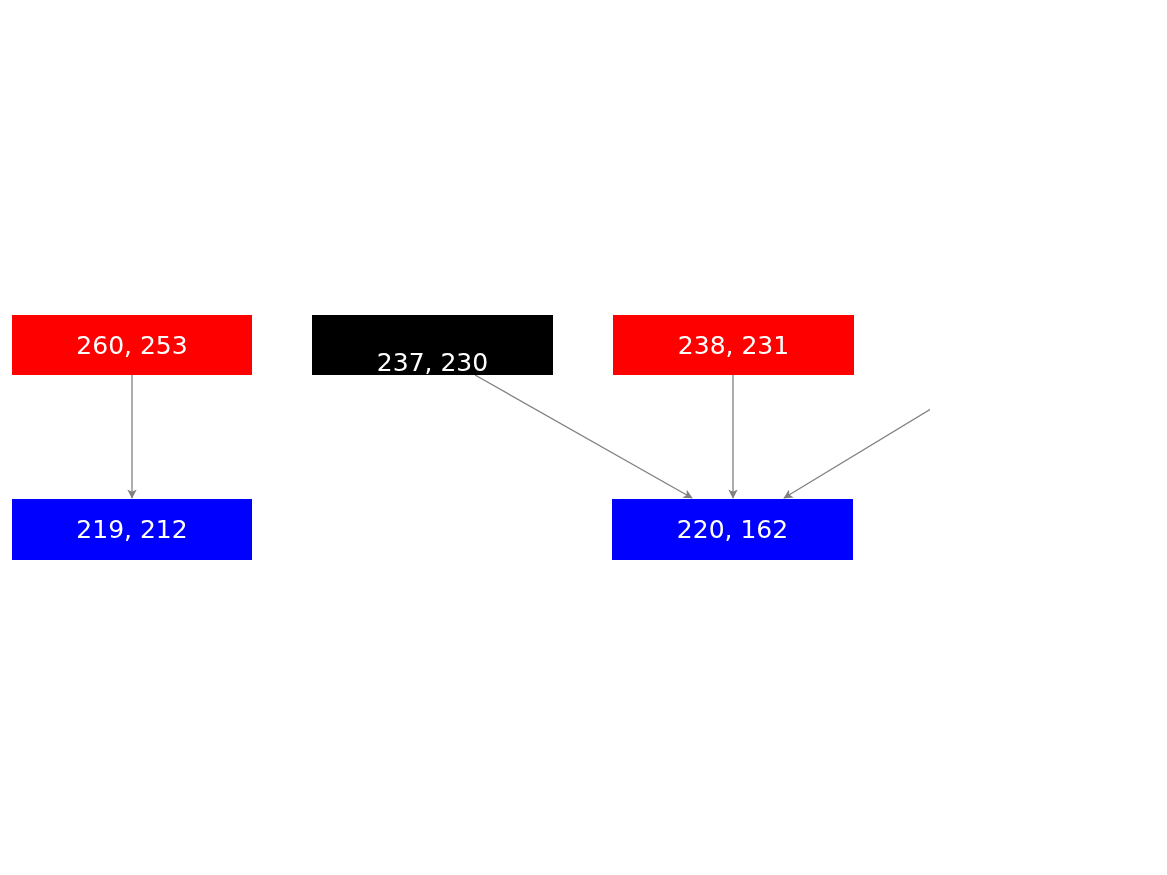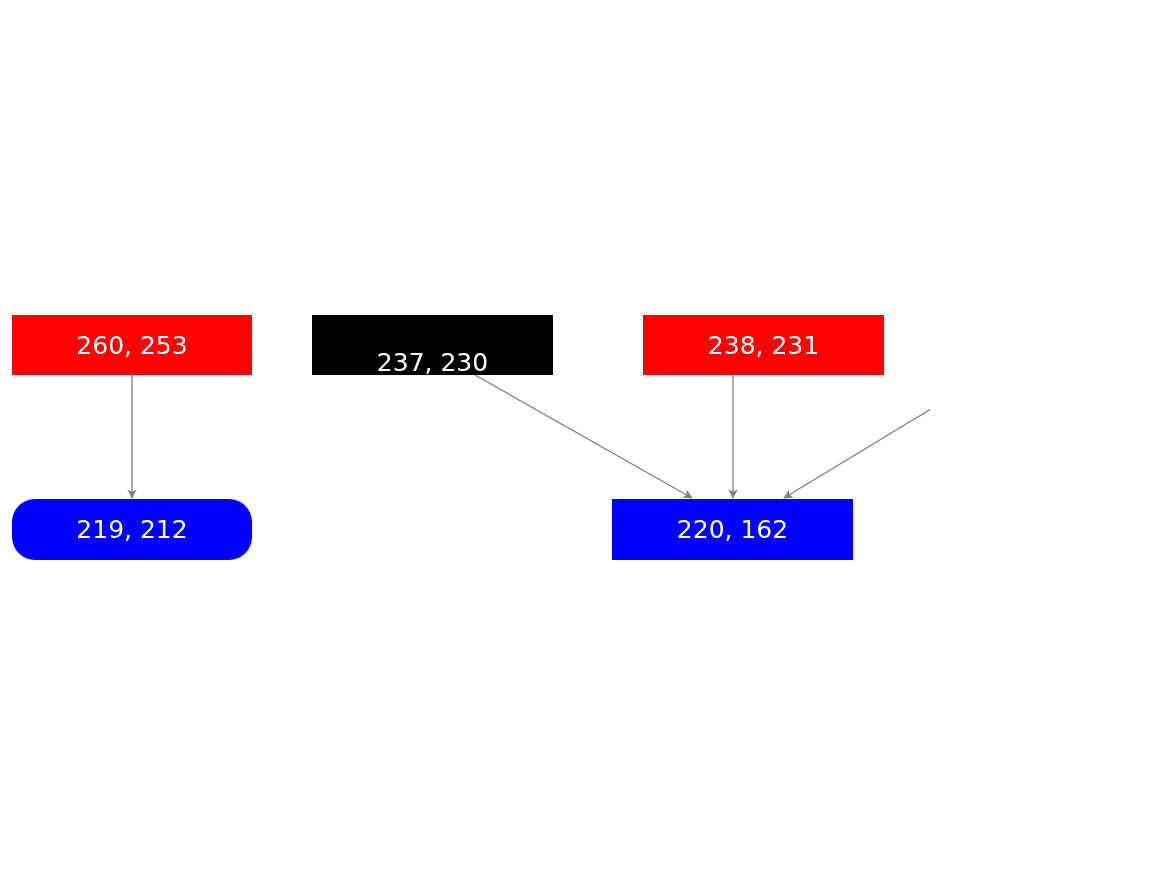--- a/index.html
+++ b/index.html
@@ -58,23 +58,23 @@
         <line x1="987" y1="375" x2="784" y2="498" stroke="#808080" stroke-width="1.3" marker-end="url(#arrowhead)"></line>
       </g>
   </svg>
 
   <div class="node node-red" style="left: 12px; top: 315px; width: 240px; height: 60px; background: rgb(255, 0, 0); color: rgb(255, 255, 255);">
     <span class="node-label">260, 253</span>
   </div>
   <div class="node node-red" style="left: 312px; top: 315px; width: 241px; height: 60px; background: #000000; color: rgb(255, 255, 255); align-items: flex-end;">
     <span class="node-label">237, 230</span>
   </div>
-  <div class="node node-red" style="left: 643px; top: 315px; width: 241px; height: 60px; background: rgb(255, 0, 0); color: rgb(255, 255, 255);">
+  <div class="node node-red" style="left: 613px; top: 315px; width: 241px; height: 60px; background: rgb(255, 0, 0); color: rgb(255, 255, 255);">
     <span class="node-label">238, 231</span>
   </div>
-  <div class="node node-blue" style="left: 12px; top: 499px; width: 240px; height: 61px; background: rgb(0, 0, 255); color: rgb(255, 255, 255); border-radius: 23px;">
+  <div class="node node-blue" style="left: 12px; top: 499px; width: 240px; height: 61px; background: rgb(0, 0, 255); color: rgb(255, 255, 255);">
     <span class="node-label">219, 212</span>
   </div>
   <div class="node node-blue" style="left: 612px; top: 499px; width: 241px; height: 61px; background: rgb(0, 0, 255); color: rgb(255, 255, 255);">
     <span class="node-label">220, 162</span>
   </div>
 
 </div>
 
 </body></html>

